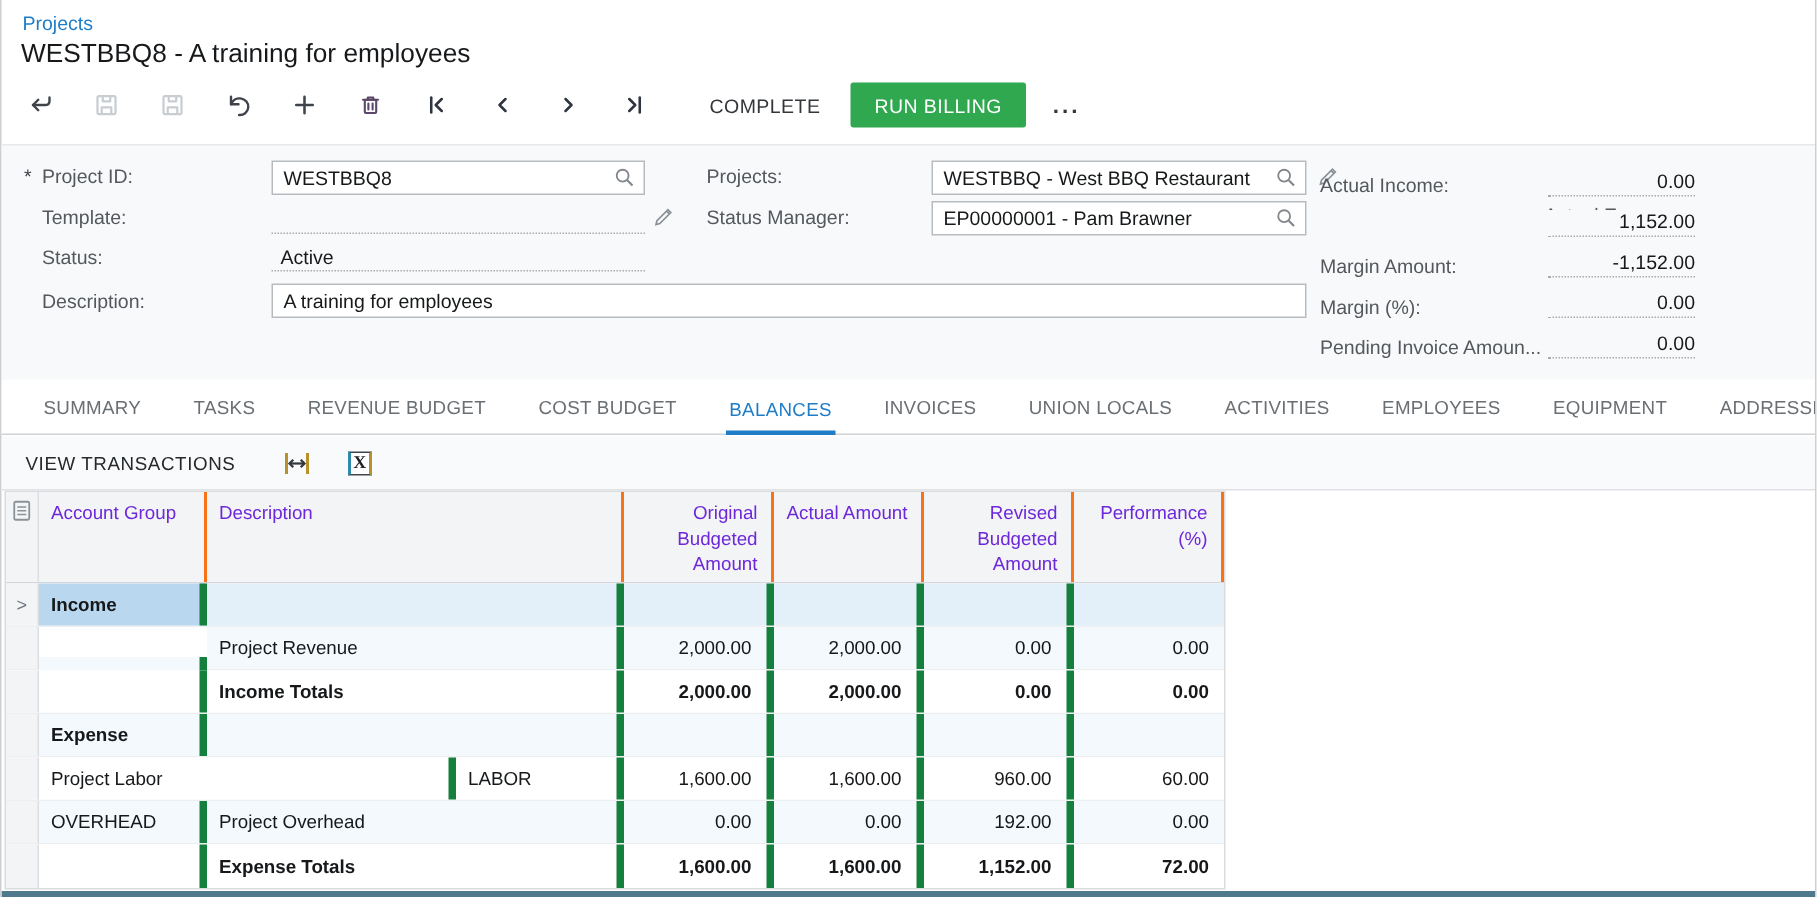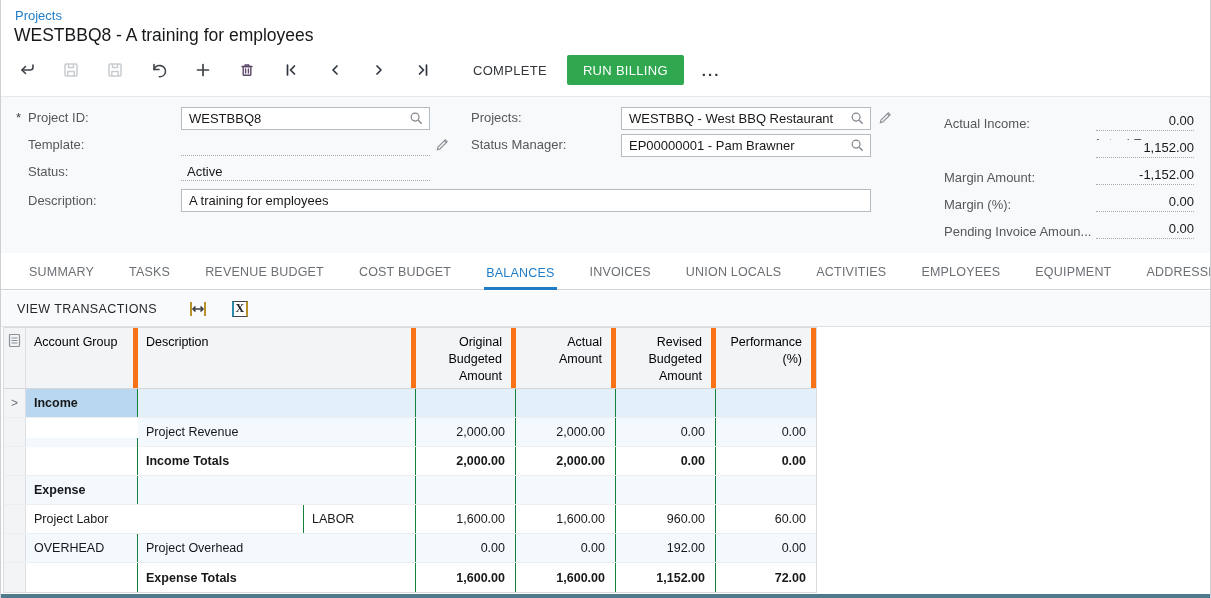--- a/index.html
+++ b/index.html
@@ -24,48 +24,48 @@
   
   .formarea{ position:absolute; left:0; top:96px; width:100%; height:157px; background:#f8f9fa; border-top:1px solid #e6e8ea; }
   .flabel{ position:absolute; font-size:13px; color:#54585d; }
   .req{ position:absolute; font-size:13px; color:#3b3f44; }
   .fld-input{ position:absolute; height:23px; background:#fff; border:1px solid #b6bbc0; display:flex; align-items:center;
     font-size:13px; color:#16181a; padding:0 24px 0 7px; cursor:text; }
   .fld-input .mag{ position:absolute; right:5px; top:3px; }
   .fld-line{ position:absolute; height:21px; border-bottom:1px dotted #a6abb0; }
   .fld-static{ position:absolute; font-size:13px; color:#16181a; }
   .pencil{ position:absolute; cursor:pointer; }
-  .sum-row{ position:absolute; left:943px; width:250px; height:22px; display:flex; align-items:flex-end; }
+  .sum-row{ position:absolute; left:879px; width:250px; height:22px; display:flex; align-items:flex-end; }
   .sum-label{ flex:1; font-size:13px; color:#54585d; white-space:nowrap; overflow:hidden; }
   .sum-value{ width:98px; font-size:13px; color:#16181a; text-align:right; border-bottom:1px dotted #a6abb0; padding-bottom:2px; }
   
   .tabs{ position:absolute; left:0; top:254px; width:100%; height:36px; border-bottom:1px solid #cfd3d6;
     display:flex; align-items:flex-end; padding-left:26px; background:#fff; }
   .tab{ font-size:12.5px; color:#6a6f74; letter-spacing:.2px; padding:0 2px 10px; margin-right:31px; cursor:pointer; white-space:nowrap; }
   .tab.active{ color:#1f7dc8; border-bottom:3px solid #1f7dc8; padding-bottom:7px; margin-bottom:-1px; }
   
   .gridbar{ position:absolute; left:0; top:291px; width:100%; height:36px; background:#f9fafb;
     border-bottom:1px solid #dfe1e4; display:flex; align-items:center; padding-left:16px; }
   .gb-btn{ font-size:12.5px; color:#26292c; letter-spacing:.4px; cursor:pointer; margin-right:28px; }
   .gb-icon{ display:flex; align-items:center; justify-content:center; width:26px; height:24px; cursor:pointer; }
   .xl-icon{ width:16px; height:16px; display:flex; align-items:center; justify-content:center;
     font-family:"Liberation Serif", serif; font-weight:bold; font-size:12px; color:#1d2124; background:#fff;
     border-top:1px solid #3f464c; border-bottom:1px solid #3f464c; border-left:2px solid #2f8bab; border-right:2px solid #b8912b; }
   
   .grid{ position:absolute; left:2px; top:327px; width:814px; border:1px solid #d9dbde; background:#fff; }
   .g-header{ display:flex; height:61px; background:#f3f4f6; border-bottom:1px solid #d4d6d9; }
-  .g-hcell{ border-right:5px solid #f97316; font-size:12.5px; color:#000000; line-height:1.35; padding-top:6px; }
+  .g-hcell{ border-right:2px solid #f97316; font-size:12.5px; color:#6d28d9; line-height:1.35; padding-top:6px; }
   .g-hcell.left{ padding-left:8px; padding-right:6px; text-align:left; }
   .g-hcell.right{ padding-right:9px; padding-left:6px; text-align:right; }
   .g-gutter{ width:22px; background:#f3f4f6; border-right:1px solid #dcdee1; display:flex; align-items:flex-start; justify-content:center; }
   .g-row{ display:flex; height:29px; border-bottom:1px solid #eceef0; background:#fff; }
   .g-row:last-child{ border-bottom:none; }
   .g-row .g-gutter{ align-items:center; font-size:12px; color:#6f7680; }
   .row-main{ display:flex; flex:1; position:relative; }
-  .g-cell{ display:flex; align-items:center; font-size:12.5px; color:#16181a; border-right:1px solid #15803d; height:100%; }
+  .g-cell{ display:flex; align-items:center; font-size:12.5px; color:#16181a; border-right:5px solid #15803d; height:100%; }
   .g-cell:last-child{ border-right:none; }
   .c-ag{ width:112px; padding-left:8px; }
   .c-desc{ width:278px; padding-left:8px; }
   .c-num{ width:100px; justify-content:flex-end; padding-right:10px; }
   .c-num.last{ width:100px; }
   .bold{ font-weight:bold; }
   .bottombar{ position:absolute; left:0; bottom:0; width:100%; height:4px; background:#4e7a8c; }
 </style>
 </head>
 <body>

